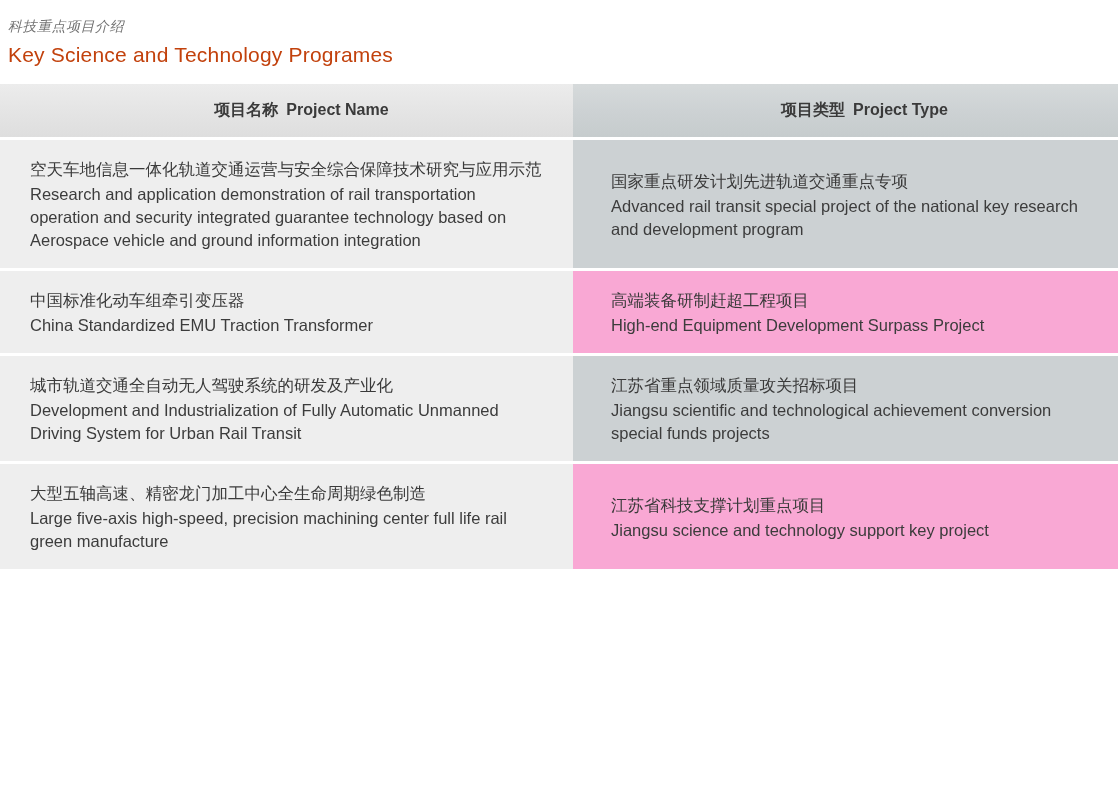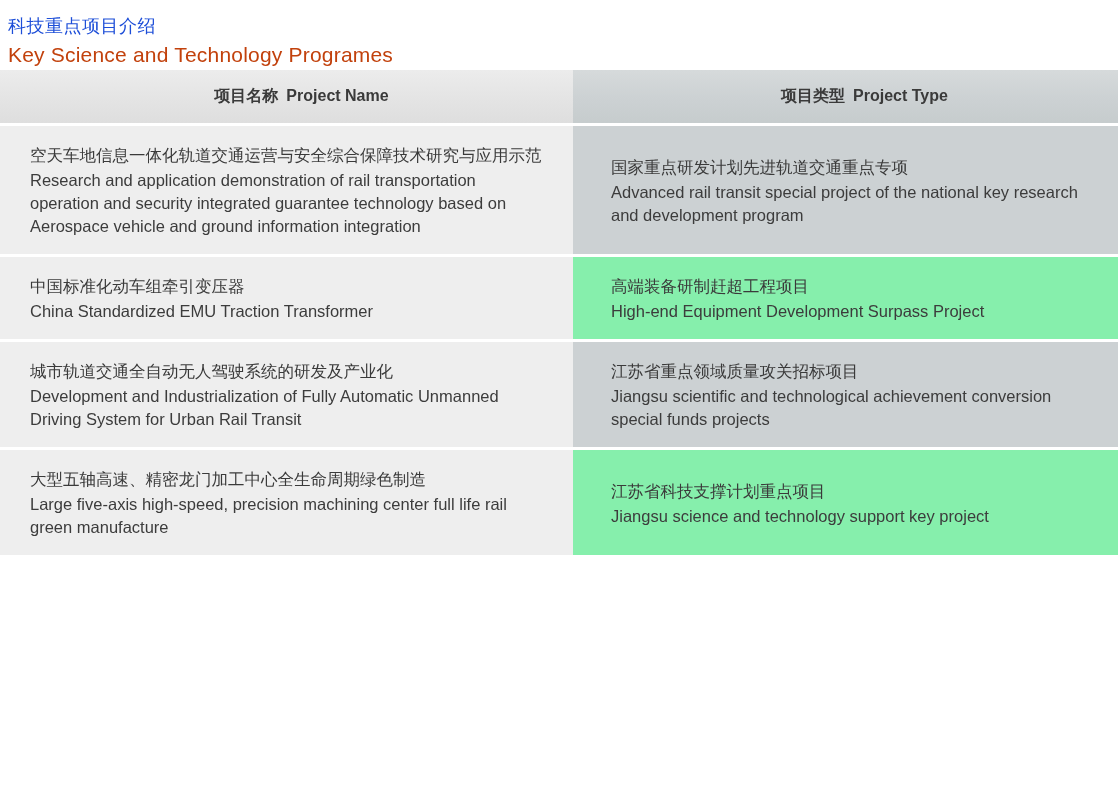--- a/index.html
+++ b/index.html
@@ -17,33 +17,35 @@
   .page {
     position: relative;
     width: 1118px;
     height: 806px;
     box-sizing: border-box;
   }
   .title-block {
     padding: 14px 0 0 8px;
   }
   .title-cn {
-    font-size: 18px;
-    color: #1d4ed8;
+    font-size: 14px;
+    color: #737373;
     letter-spacing: 0.5px;
     line-height: 24px;
+    font-style: italic;
   }
   .title-en {
     font-size: 21px;
     color: #c2410c;
     line-height: 30px;
     letter-spacing: 0.2px;
     margin-top: 2px;
   }
   .table {
+    margin-top: 14px;
     width: 1118px;
     border-collapse: collapse;
     table-layout: fixed;
   }
   .table col.c1 { width: 573px; }
   .table col.c2 { width: 545px; }
 
   .head-cell {
     height: 53px;
     vertical-align: middle;
@@ -67,21 +69,21 @@
     line-height: 25px;
     color: #3b3b3b;
   }
   .body-cell.left { background: #eeeeee; }
   .body-cell.right {
     background: #ccd1d3;
     padding-left: 38px;
     padding-right: 30px;
   }
   tr.alt .body-cell.left { background: #eeeeee; }
-  tr.alt .body-cell.right { background: #86efac; }
+  tr.alt .body-cell.right { background: #f9a8d4; }
 
   .row-sep-left { border-bottom: 3px solid #ffffff; }
   .row-sep-right { border-bottom: 3px solid #ffffff; }
 
   .cn-line {
     font-size: 16.5px;
     line-height: 26px;
     color: #3a3a3a;
   }
   .en-line {

